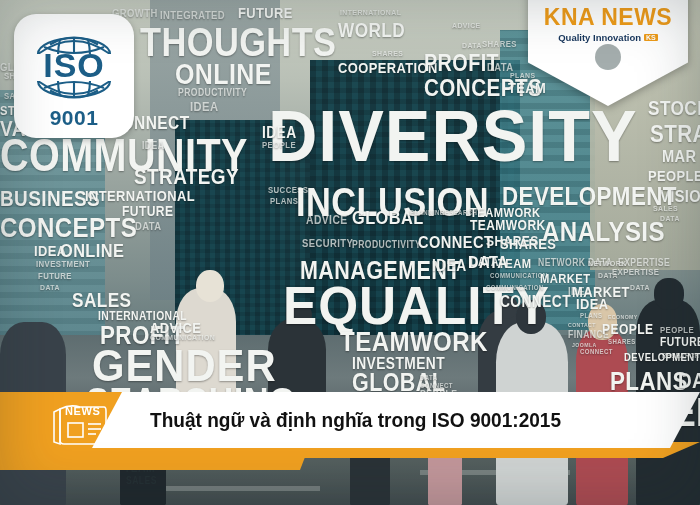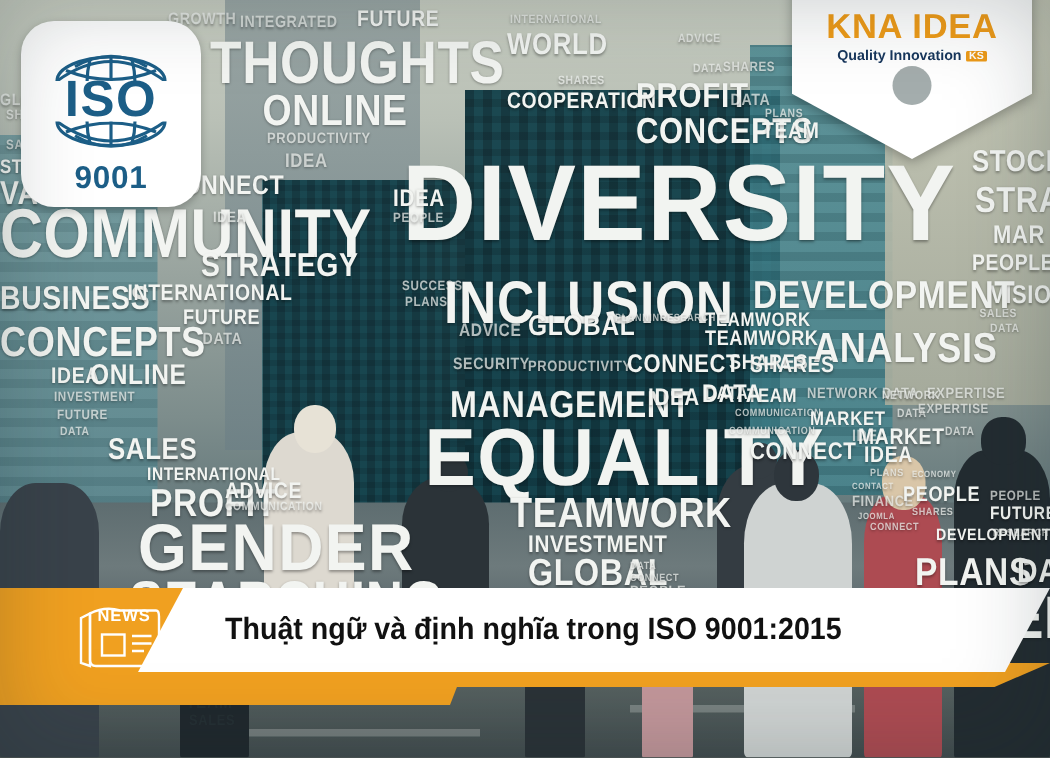--- a/index.html
+++ b/index.html
@@ -309,21 +309,21 @@
       </g>
       <rect x="4" y="34" width="100" height="27" fill="#ffffff"></rect>
       <text x="54" y="57" text-anchor="middle" font-family="Liberation Sans, sans-serif" font-size="34" font-weight="bold" fill="#1c5e87" letter-spacing="1">ISO</text>
       <text x="54" y="105" text-anchor="middle" font-family="Liberation Sans, sans-serif" font-size="21" font-weight="bold" fill="#1c5e87" letter-spacing="0.5">9001</text>
     </svg>
   </div>
 
   <div class="kna">
     <div class="shield"></div>
     <div class="hole"></div>
-    <div class="kna-title">KNA IDEA</div>
+    <div class="kna-title">KNA NEWS</div>
     <div class="kna-sub">
       <span>Quality Innovation</span><span class="mark">KS</span>
     </div>
   </div>
 
   <div class="banner">
     <div class="orange-under"></div>
     <div class="white-left"></div>
     <div class="orange-shape"></div>
     <div class="white-shape"></div>

